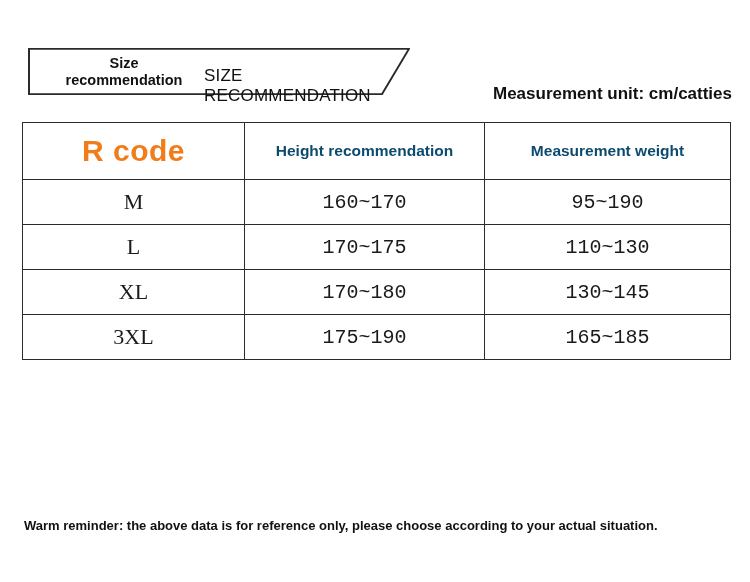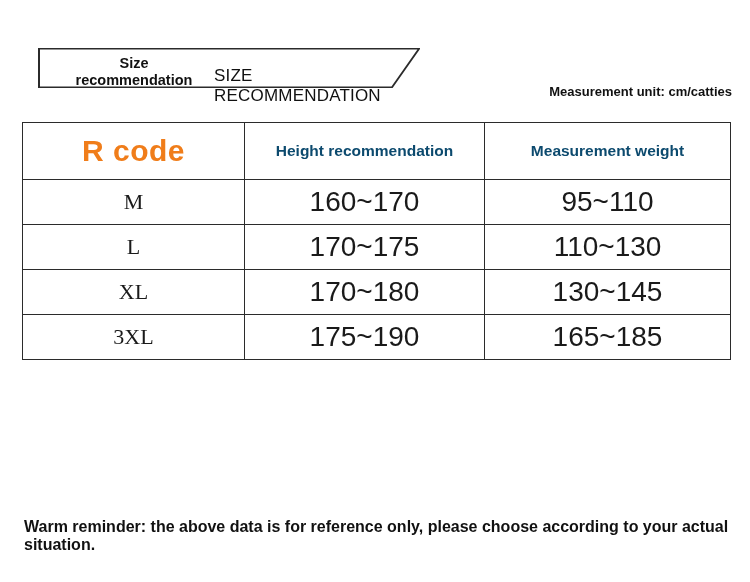--- a/index.html
+++ b/index.html
@@ -17,24 +17,24 @@
   .page {
     position: relative;
     width: 750px;
     height: 582px;
     box-sizing: border-box;
   }
 
   
   .header-banner {
     position: absolute;
-    left: 38px;
+    left: 28px;
     top: 48px;
     width: 382px;
-    height: 40px;
+    height: 47px;
   }
   .banner-shape {
     position: absolute;
     left: 0;
     top: 0;
     width: 100%;
     height: 100%;
   }
   .banner-title-cn {
     position: absolute;
@@ -55,21 +55,21 @@
     font-size: 17px;
     font-weight: normal;
     color: #111111;
     letter-spacing: 0.2px;
   }
 
   .measure-unit {
     position: absolute;
     right: 18px;
     top: 84px;
-    font-size: 13px;
+    font-size: 17px;
     font-weight: bold;
     color: #111111;
   }
 
   
   .size-table {
     position: absolute;
     left: 22px;
     top: 122px;
     width: 708px;
@@ -97,37 +97,37 @@
     font-weight: bold;
     color: #f07d1a;
     letter-spacing: 0.5px;
   }
   .head-label {
     font-size: 15.5px;
     font-weight: bold;
     color: #0c4a6e;
   }
   .cell {
-    font-size: 28px;
+    font-size: 20px;
     color: #1a1a1a;
-    font-family: Liberation Sans, sans-serif;
+    font-family: Liberation Mono, monospace;
   }
   .cell-code {
     font-size: 22px;
     color: #1a1a1a;
     font-family: "Liberation Serif", serif;
   }
 
   
   .footer-note {
     position: absolute;
     left: 24px;
     top: 518px;
     width: 706px;
-    font-size: 16px;
+    font-size: 13px;
     font-weight: bold;
     color: #111111;
     text-align: left;
   }
 </style>
 </head>
 <body>
 
 <div class="page">
 
@@ -158,21 +158,21 @@
         </th>
         <th>
           <span class="head-label">Measurement weight</span>
         </th>
       </tr>
     </thead>
     <tbody>
       <tr>
         <td class="cell-code">M</td>
         <td class="cell">160~170</td>
-        <td class="cell">95~110</td>
+        <td class="cell">95~190</td>
       </tr>
       <tr>
         <td class="cell-code">L</td>
         <td class="cell">170~175</td>
         <td class="cell">110~130</td>
       </tr>
       <tr>
         <td class="cell-code">XL</td>
         <td class="cell">170~180</td>
         <td class="cell">130~145</td>

